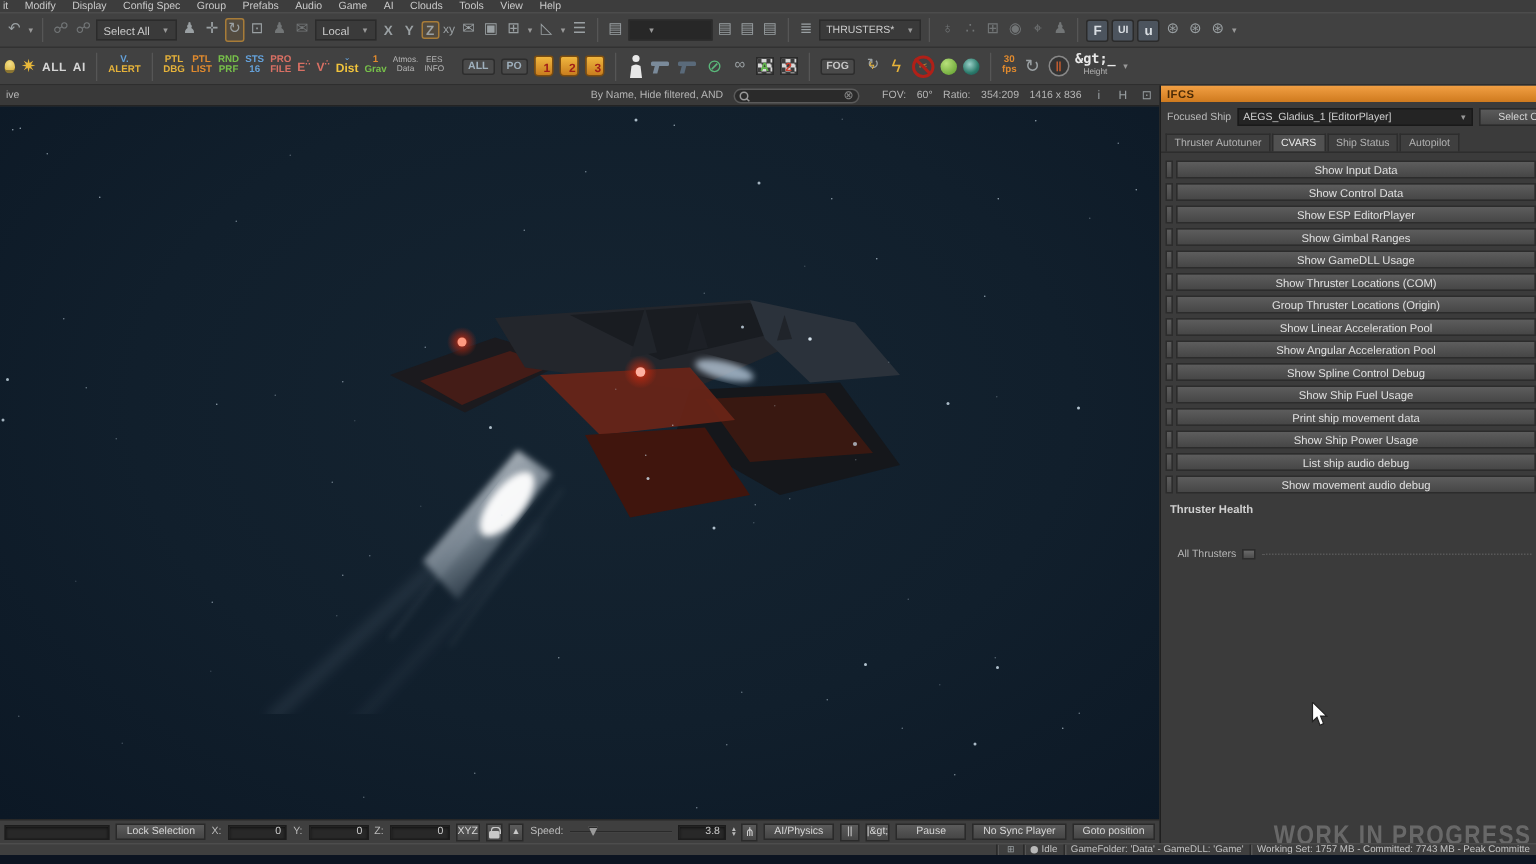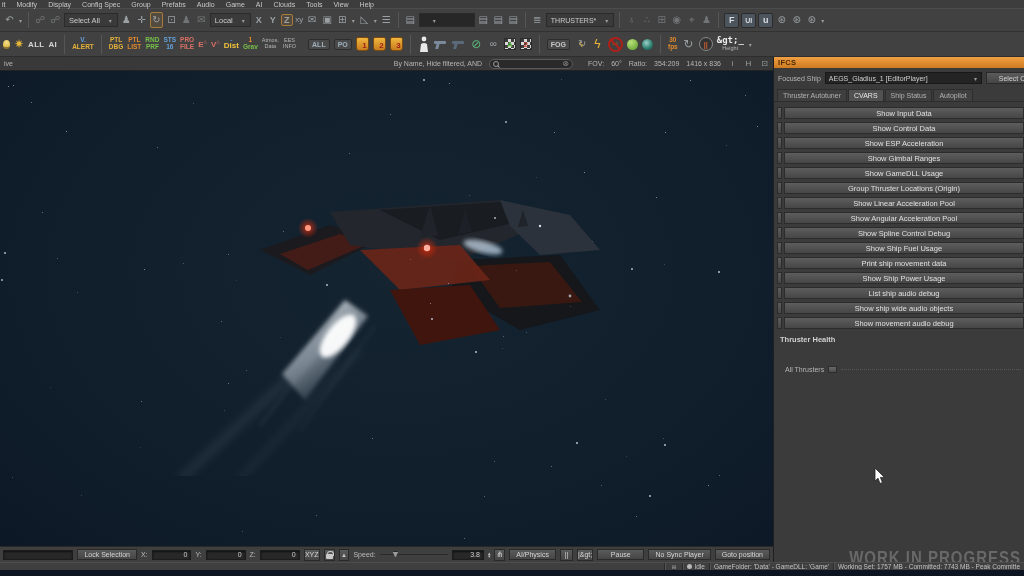--- a/index.html
+++ b/index.html
@@ -501,32 +501,36 @@
         <div class="cvar-row">
             <span class="stub"></span>
             <button class="cvar-btn">Show Input Data</button>
           </div>
         <div class="cvar-row">
             <span class="stub"></span>
             <button class="cvar-btn">Show Control Data</button>
           </div>
         <div class="cvar-row">
             <span class="stub"></span>
-            <button class="cvar-btn">Show ESP Acceleration</button>
+            <button class="cvar-btn">Show ESP EditorPlayer</button>
           </div>
         <div class="cvar-row">
             <span class="stub"></span>
             <button class="cvar-btn">Show Gimbal Ranges</button>
           </div>
         <div class="cvar-row">
             <span class="stub"></span>
             <button class="cvar-btn">Show GameDLL Usage</button>
           </div>
         <div class="cvar-row">
             <span class="stub"></span>
+            <button class="cvar-btn">Show Thruster Locations (COM)</button>
+          </div>
+        <div class="cvar-row">
+            <span class="stub"></span>
             <button class="cvar-btn">Group Thruster Locations (Origin)</button>
           </div>
         <div class="cvar-row">
             <span class="stub"></span>
             <button class="cvar-btn">Show Linear Acceleration Pool</button>
           </div>
         <div class="cvar-row">
             <span class="stub"></span>
             <button class="cvar-btn">Show Angular Acceleration Pool</button>
           </div>
@@ -542,24 +546,20 @@
             <span class="stub"></span>
             <button class="cvar-btn">Print ship movement data</button>
           </div>
         <div class="cvar-row">
             <span class="stub"></span>
             <button class="cvar-btn">Show Ship Power Usage</button>
           </div>
         <div class="cvar-row">
             <span class="stub"></span>
             <button class="cvar-btn">List ship audio debug</button>
-          </div>
-        <div class="cvar-row">
-            <span class="stub"></span>
-            <button class="cvar-btn">Show ship wide audio objects</button>
           </div>
         <div class="cvar-row">
             <span class="stub"></span>
             <button class="cvar-btn">Show movement audio debug</button>
           </div>
         <div class="th-label">Thruster Health</div>
         <div class="at-row">
           <span>All Thrusters</span>
           <span class="at-handle"></span>
           <span class="at-track"></span>

